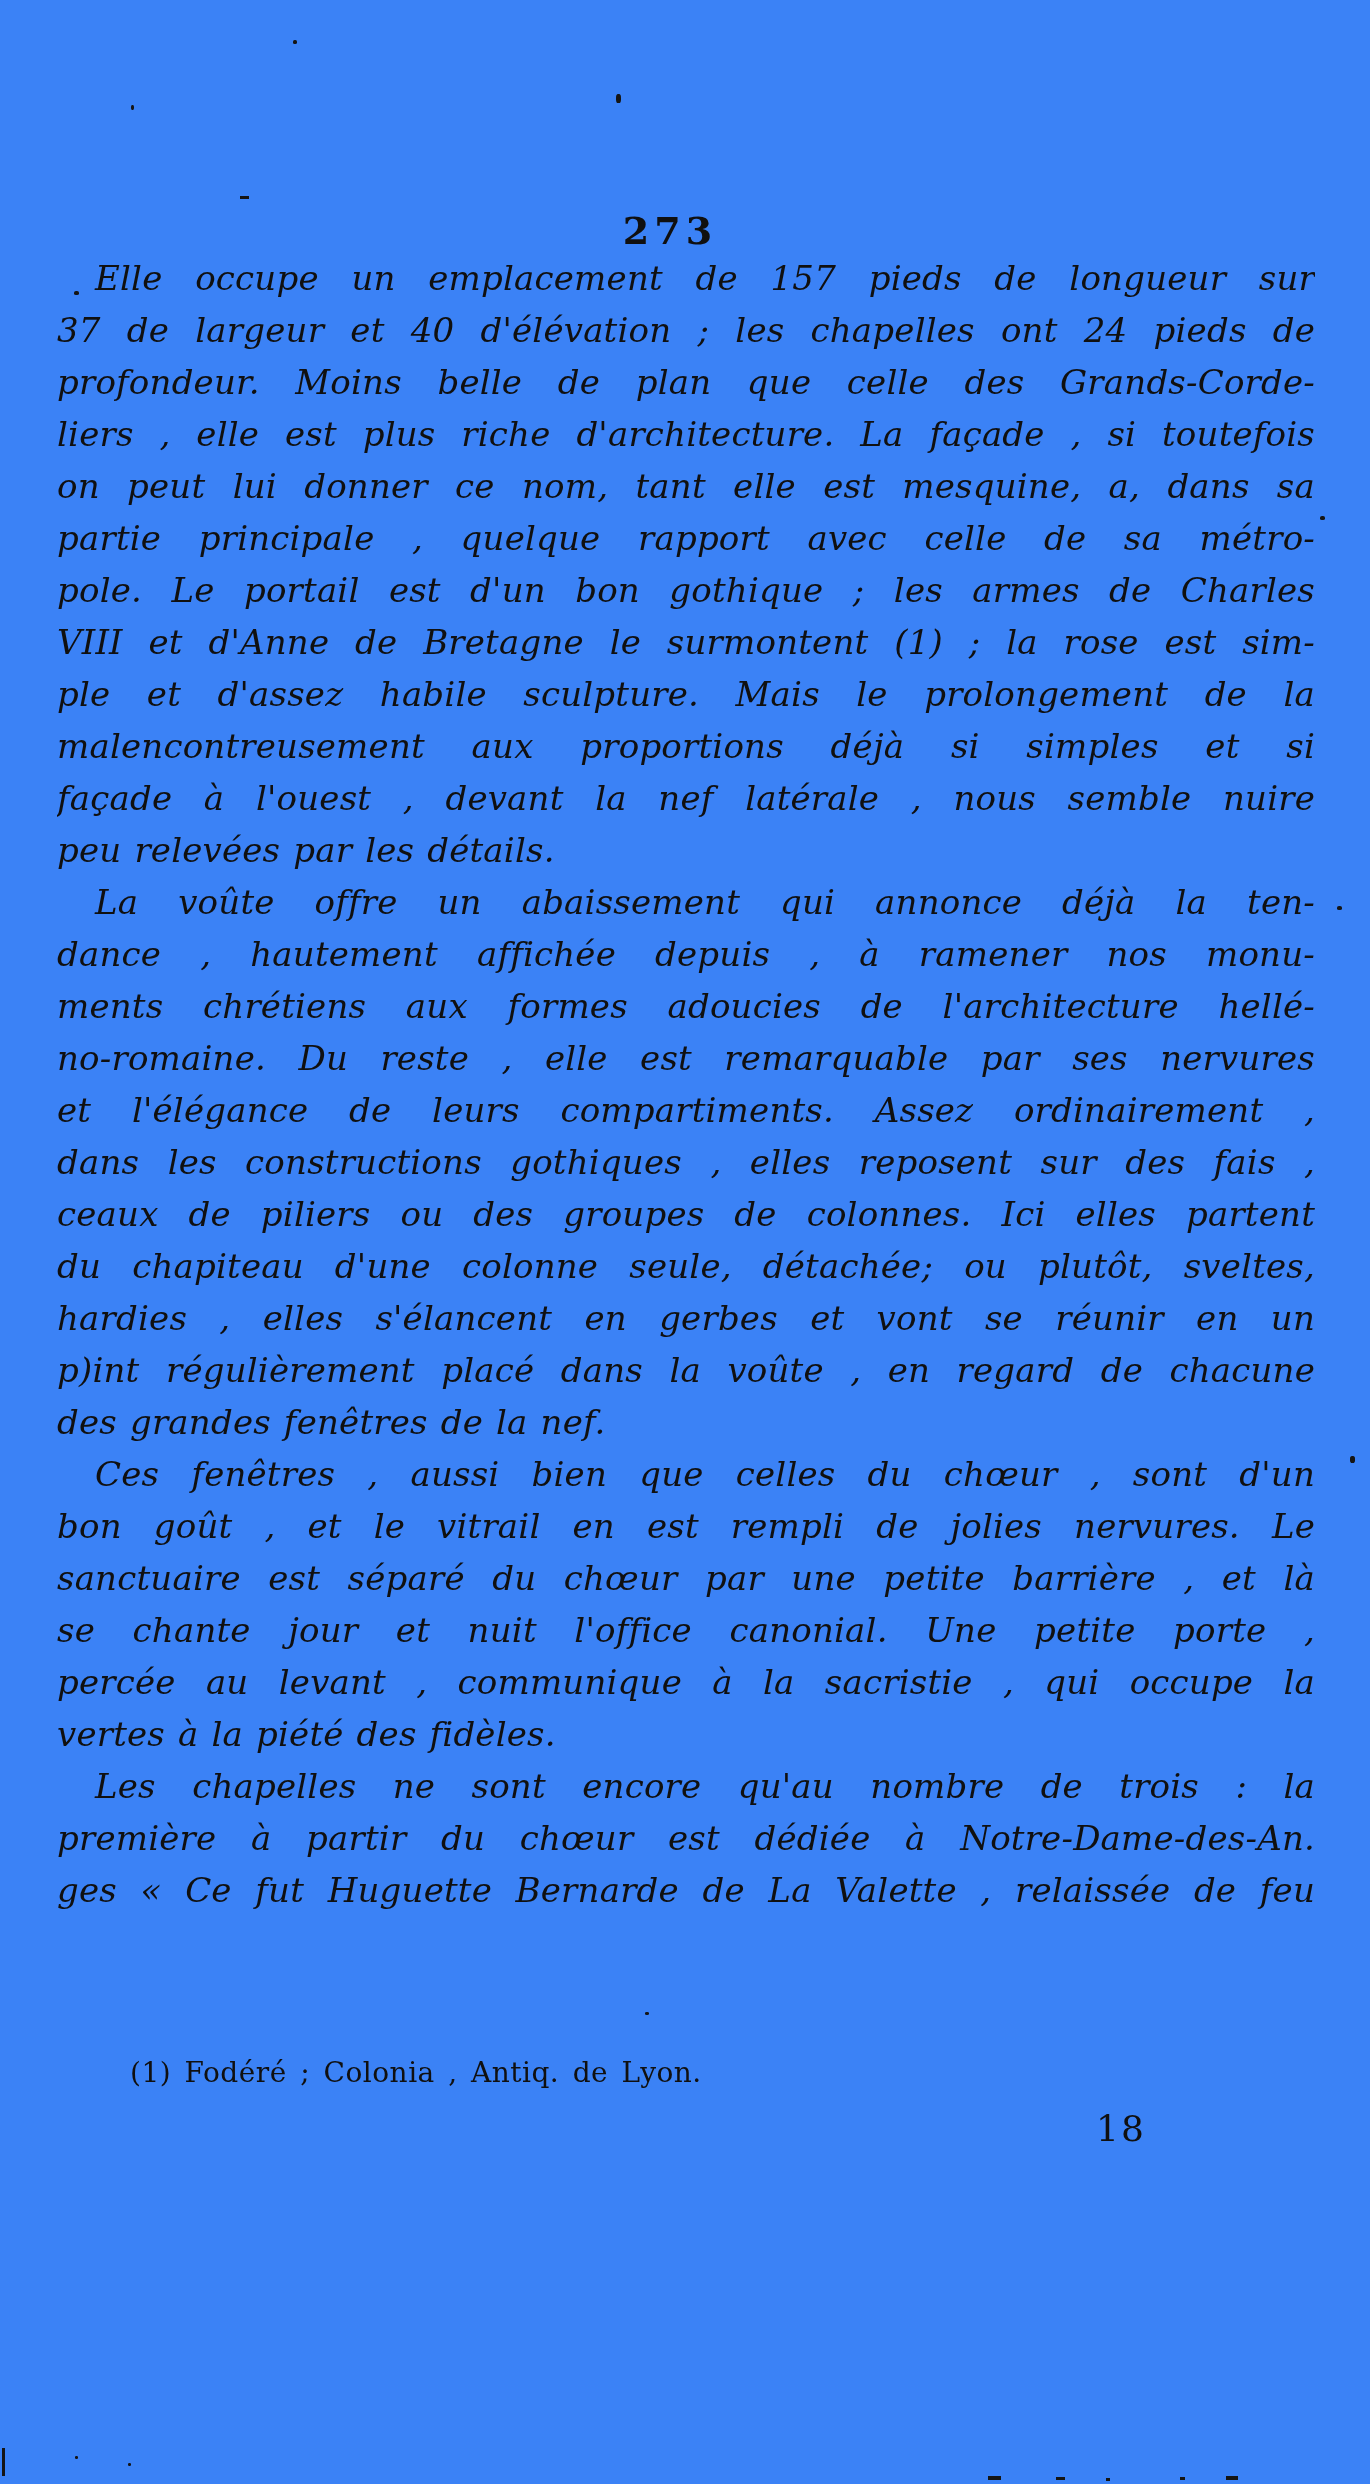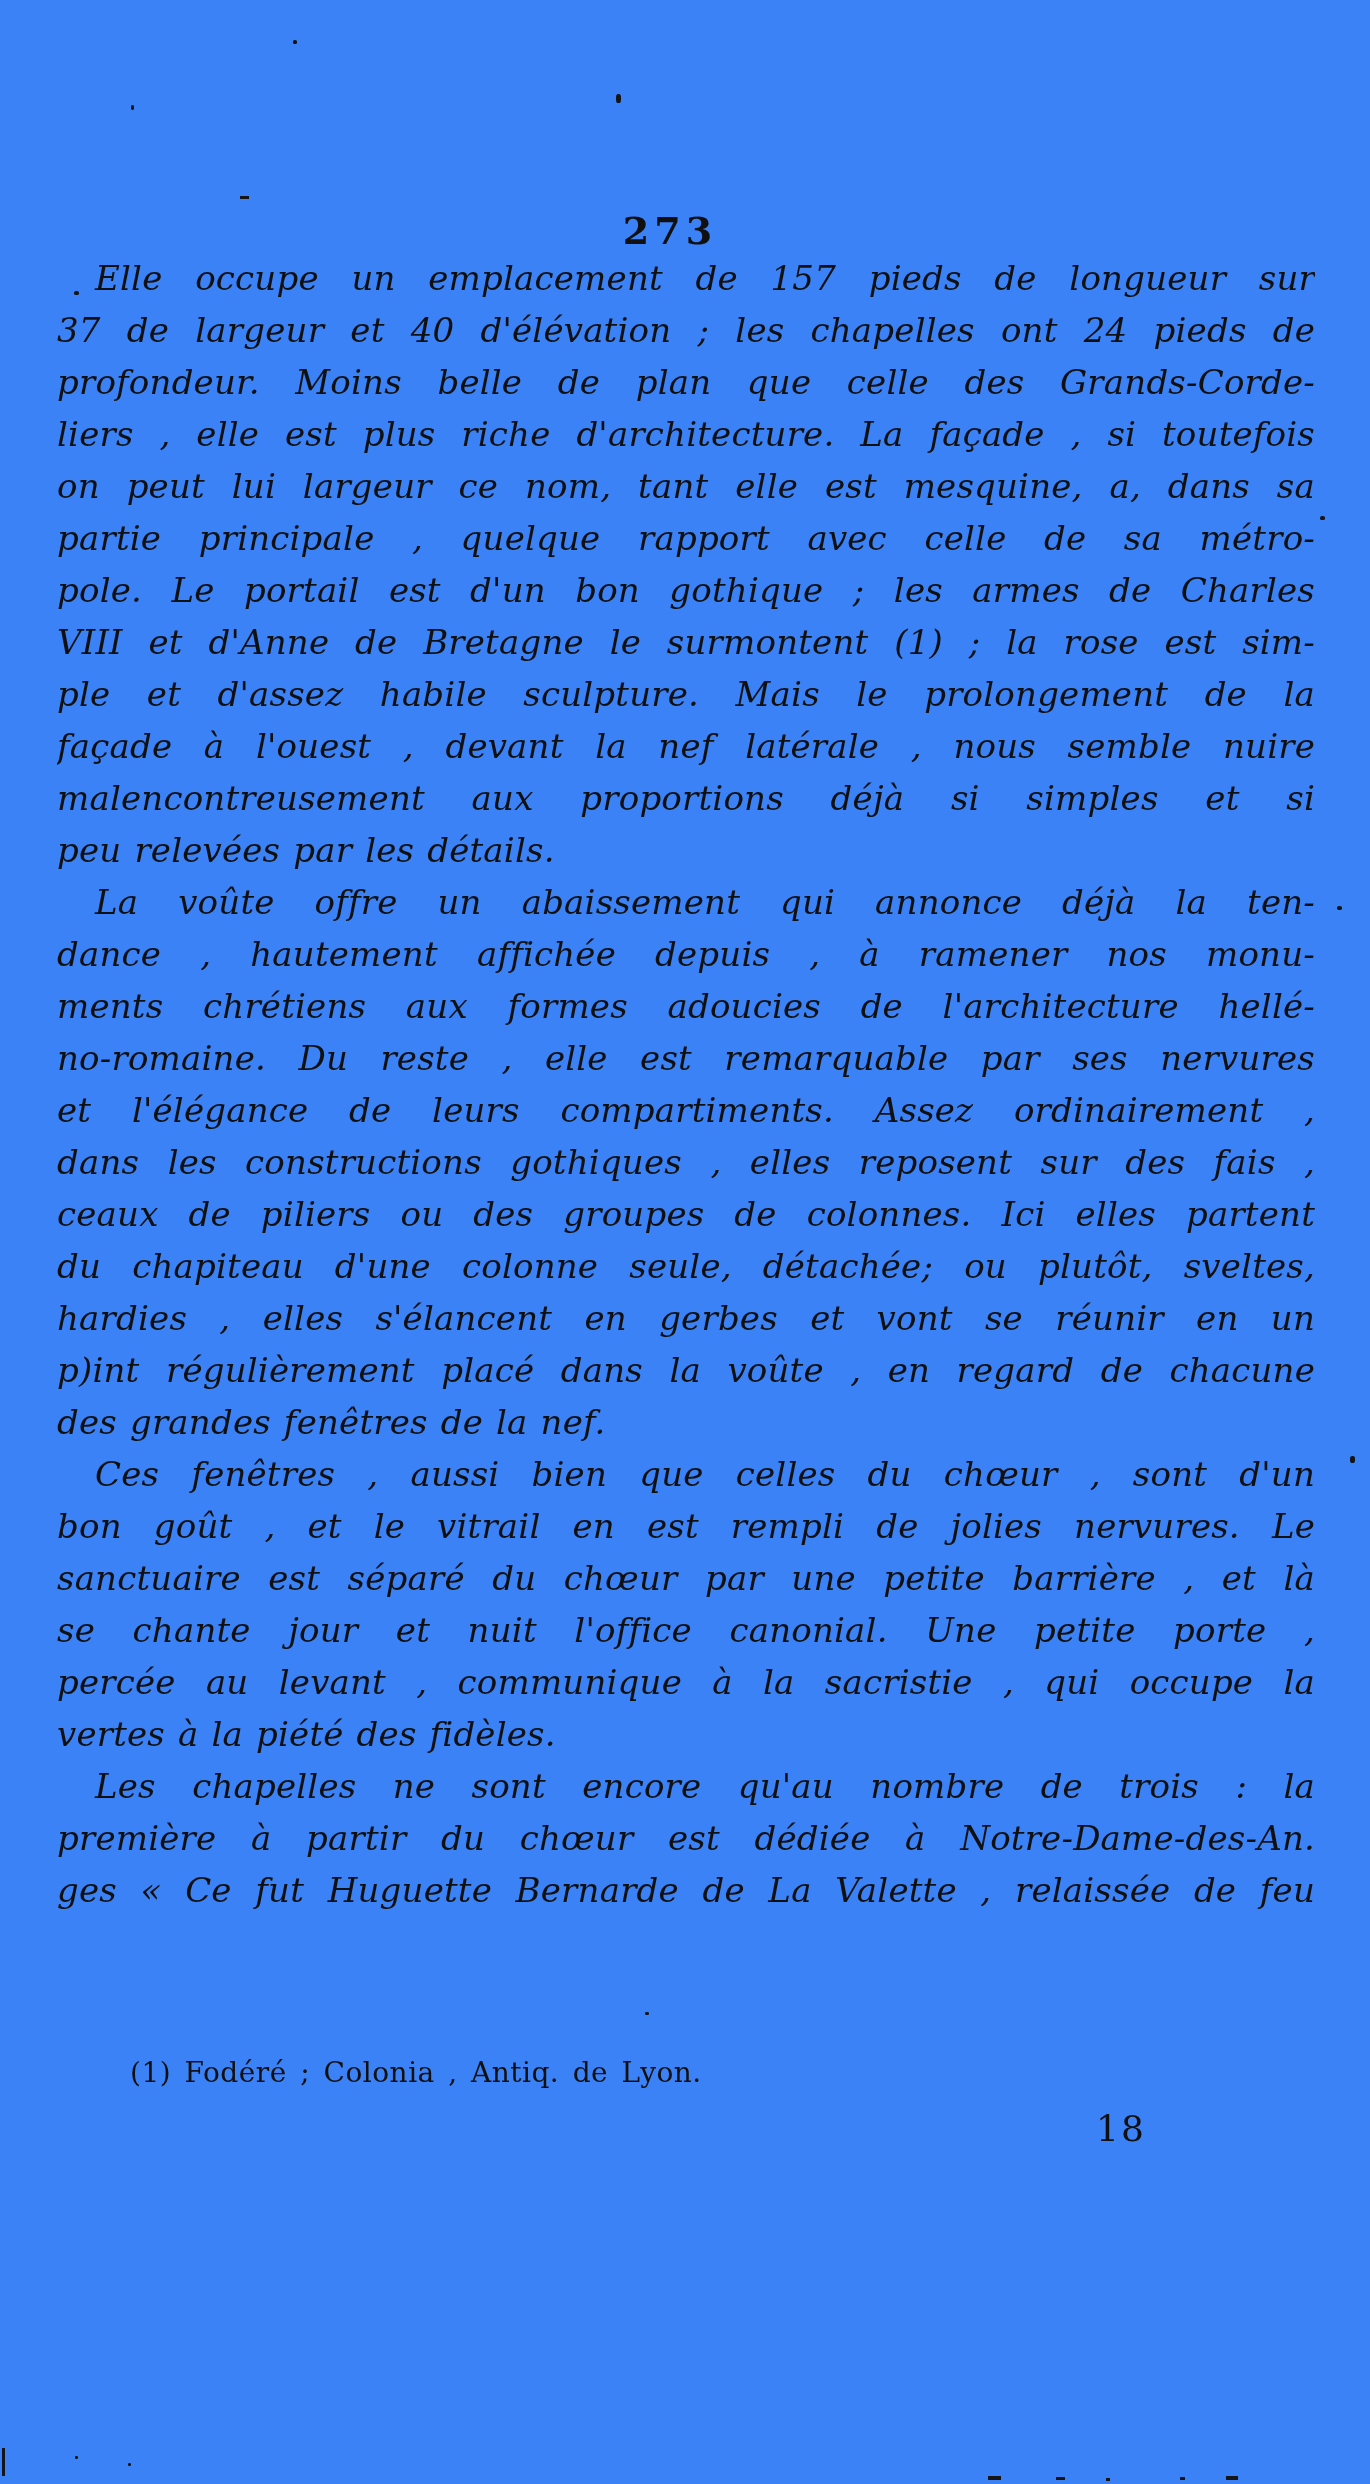--- a/index.html
+++ b/index.html
@@ -76,27 +76,27 @@
 <div class="page">
 
   <div class="pagenum">273</div>
 
   <div class="text-block" id="paragraphs">
       <div class="paragraph">
         <div class="line first">Elle occupe un emplacement de 157 pieds de longueur sur</div>
         <div class="line">37 de largeur et 40 d'élévation ; les chapelles ont 24 pieds de</div>
         <div class="line">profondeur. Moins belle de plan que celle des Grands-Corde-</div>
         <div class="line">liers , elle est plus riche d'architecture. La façade , si toutefois</div>
-        <div class="line">on peut lui largeur ce nom, tant elle est mesquine, a, dans sa</div>
+        <div class="line">on peut lui donner ce nom, tant elle est mesquine, a, dans sa</div>
         <div class="line">partie principale , quelque rapport avec celle de sa métro-</div>
         <div class="line">pole. Le portail est d'un bon gothique ; les armes de Charles</div>
         <div class="line">VIII et d'Anne de Bretagne le surmontent (1) ; la rose est sim-</div>
         <div class="line">ple et d'assez habile sculpture. Mais le prolongement de la</div>
+        <div class="line">malencontreusement aux proportions déjà si simples et si</div>
         <div class="line">façade à l'ouest , devant la nef latérale , nous semble nuire</div>
-        <div class="line">malencontreusement aux proportions déjà si simples et si</div>
         <div class="line short">peu relevées par les détails.</div>
       </div>
       <div class="paragraph">
         <div class="line first">La voûte offre un abaissement qui annonce déjà la ten-</div>
         <div class="line">dance , hautement affichée depuis , à ramener nos monu-</div>
         <div class="line">ments chrétiens aux formes adoucies de l'architecture hellé-</div>
         <div class="line">no-romaine. Du reste , elle est remarquable par ses nervures</div>
         <div class="line">et l'élégance de leurs compartiments. Assez ordinairement ,</div>
         <div class="line">dans les constructions gothiques , elles reposent sur des fais ,</div>
         <div class="line">ceaux de piliers ou des groupes de colonnes. Ici elles partent</div>

